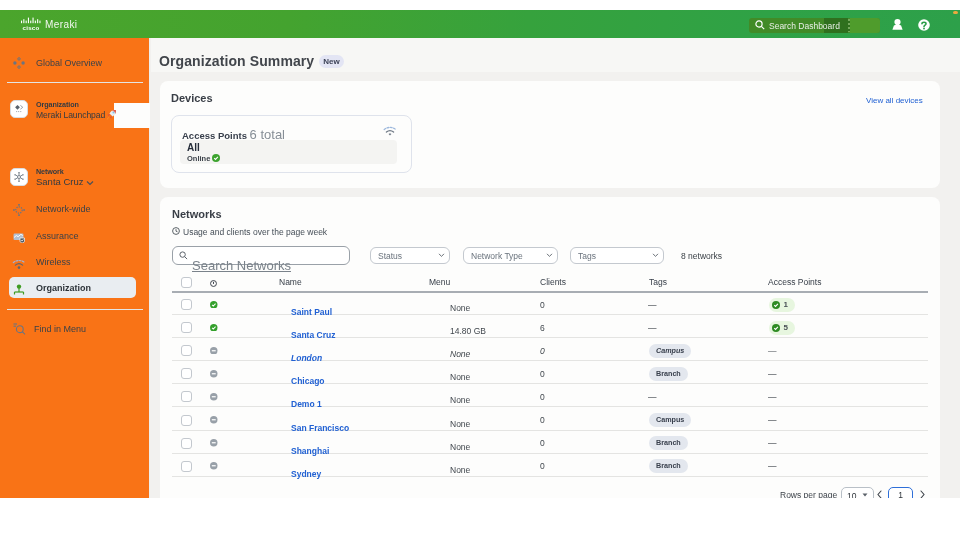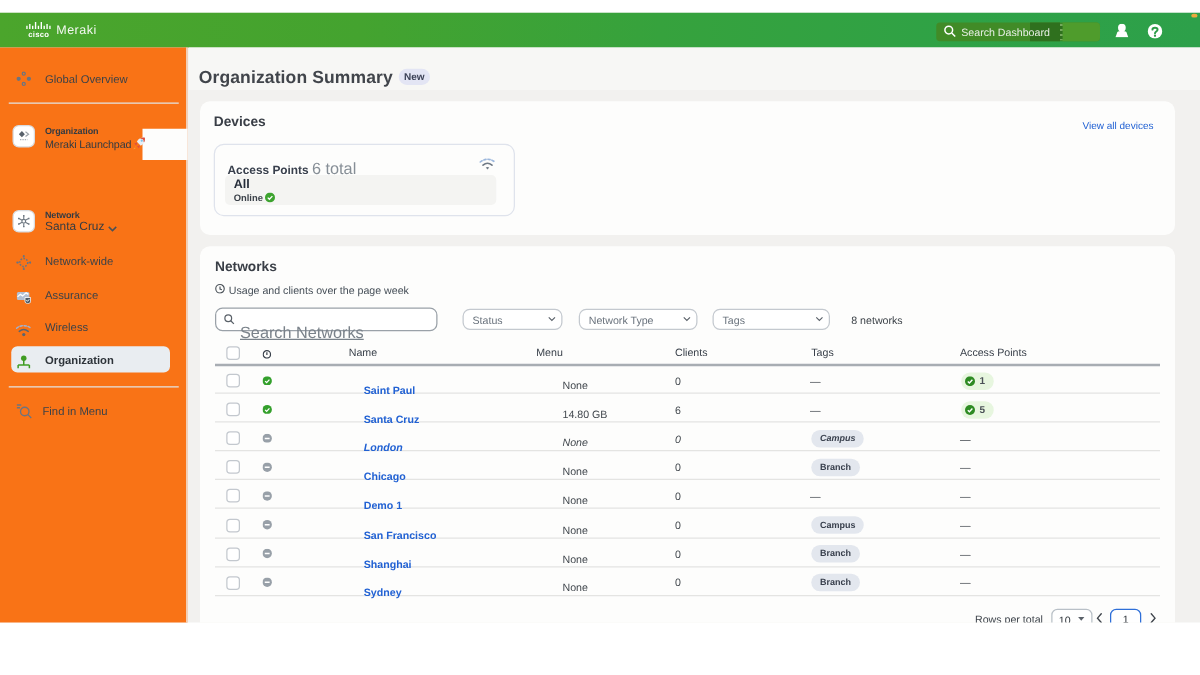--- a/index.html
+++ b/index.html
@@ -346,21 +346,21 @@
         <circle cx="5" cy="5" r="5" fill="#98a0a8"></circle>
         <line x1="2.4" y1="5" x2="7.6" y2="5" stroke="#fff" stroke-width="1.6"></line>
       </svg>
     <div class="nm">Sydney</div>
     <div class="us">None</div>
     <div class="cl">0</div>
     <div class="pill">Branch</div>
     <div class="ap">—</div>
   </div>
 
-  <div class="abs" style="left:780px;top:480px;font-size:8.5px;color:#3e444b;">Rows per total</div>
+  <div class="abs" style="left:780px;top:480px;font-size:8.5px;color:#3e444b;">Rows per page</div>
   <div class="abs" style="left:841px;top:477px;width:33px;height:16px;background:#fff;border:1px solid #b9c0c7;border-radius:5px;"></div>
   <div class="abs" style="left:847px;top:481px;font-size:8.5px;color:#2d3339;">10</div>
   <svg class="abs" style="left:862px;top:483px;" width="6" height="4" viewBox="0 0 6 4">
       <path d="M0.5 0.5 L3 3.5 L5.5 0.5 Z" fill="#5a6169"></path>
     </svg>
   <svg class="abs" style="left:876px;top:480px;" width="7" height="9" viewBox="0 0 7 9">
       <path d="M5 1 L2 4.5 L5 8" stroke="#3e444b" stroke-width="1.1" fill="none" stroke-linecap="round"></path>
     </svg>
   <div class="abs" style="left:888px;top:477px;width:25px;height:16px;background:#fff;border:1px solid #2e6fd8;border-radius:5px;text-align:center;line-height:15px;font-size:8.5px;color:#2d3339;">1</div>
   <svg class="abs" style="left:919px;top:480px;" width="7" height="9" viewBox="0 0 7 9">

